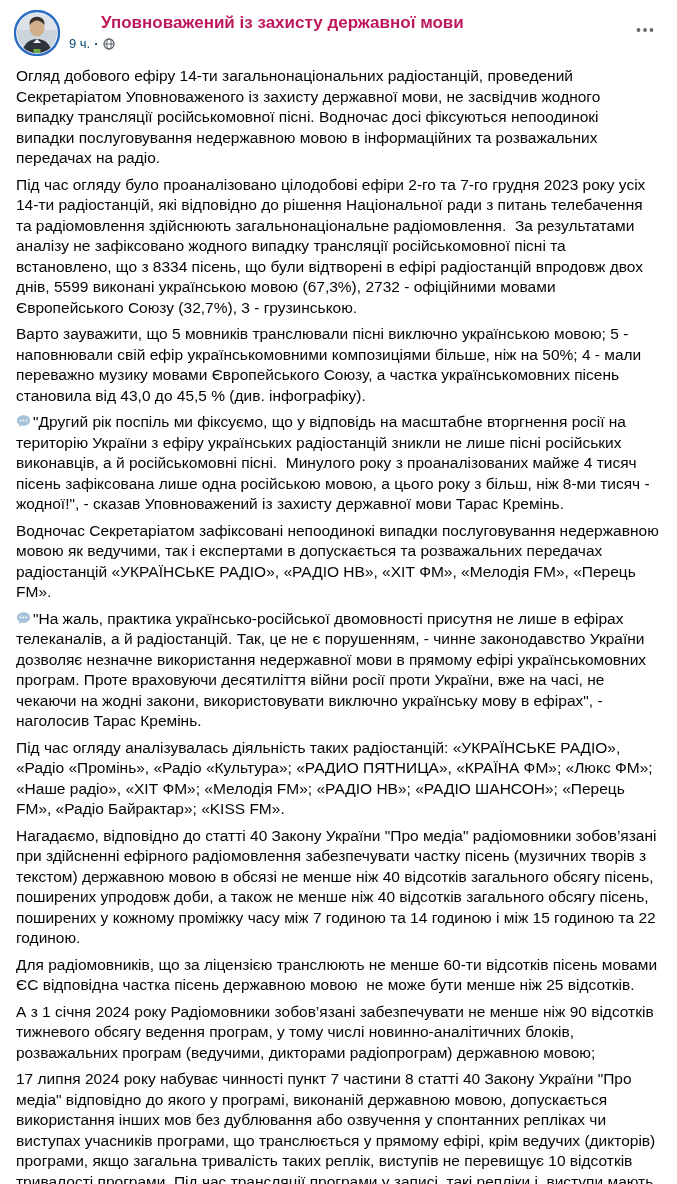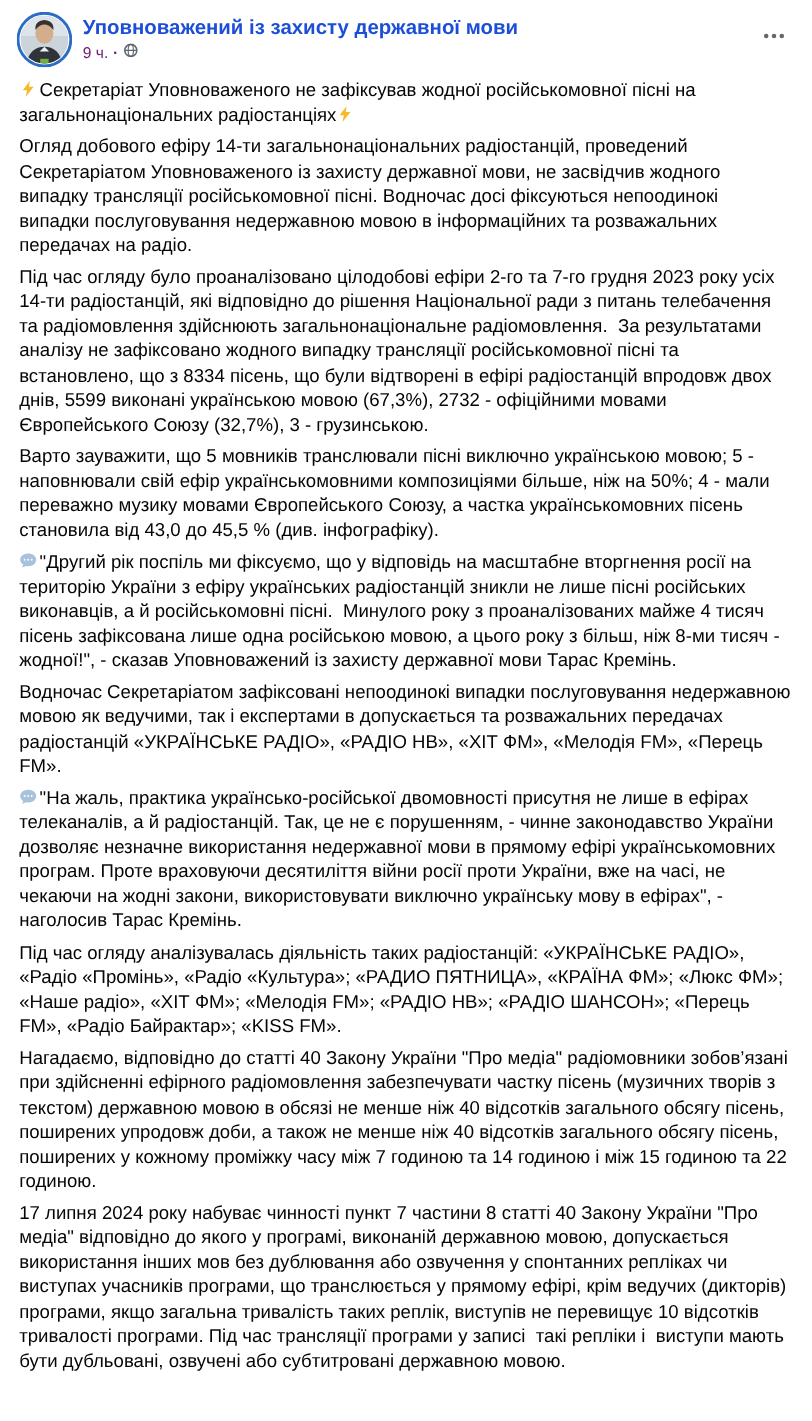--- a/index.html
+++ b/index.html
@@ -16,26 +16,26 @@
     display:flex; align-items:flex-start;
     padding:10px 16px 2px 14px;
   }
   .avatar {
     width:46px; height:46px; flex:0 0 46px;
     border-radius:50%; cursor:pointer;
   }
   .avatar svg { display:block; width:46px; height:46px; }
   .header-text { margin-left:9px; flex:1 1 auto; padding-top:2px; }
   .page-name {
-    font-size:17px; font-weight:700; color:#1d4ed8;
-    line-height:21px; cursor:pointer;
+    font-size:17px; font-weight:700; color:#be185d;
+    line-height:21px; cursor:pointer;margin-left:32px;
   }
   .meta {
-    display:flex; gap:4px;
-    margin-top:3px; font-size:13px; color:#701a75; line-height:16px;
+    display:flex; align-items:center; gap:4px;
+    margin-top:3px; font-size:13px; color:#0c4a6e; line-height:16px;
   }
   .meta .sep { font-weight:700; }
   .globe svg { display:block; width:12px; height:12px; }
   .options-btn {
     margin-left:auto; margin-top:8px;
     width:32px; height:24px;
     display:flex; align-items:center; justify-content:center;
     border-radius:6px; cursor:pointer;
   }
   .options-btn svg { width:20px; height:20px; fill:#65676b; }
@@ -98,25 +98,20 @@
     <div class="options-btn">
       <svg viewBox="0 0 20 20">
         <circle cx="3.5" cy="10" r="1.9"></circle>
           <circle cx="10" cy="10" r="1.9"></circle>
           <circle cx="16.5" cy="10" r="1.9"></circle>
       </svg>
     </div>
   </div>
 
   <div class="post-body">
-    <p class="para"><span class="inline-icon lead"><svg viewBox="0 0 16 16">
-            <path d="M9.5 0.8 L3.2 9.2 H7 L5.8 15.2 L12.8 6.2 H8.6 Z" fill="#f7b928"></path>
-          </svg></span><span>Секретаріат Уповноваженого не зафіксував жодної російськомовної пісні на загальнонаціональних радіостанціях</span><span class="inline-icon"><svg viewBox="0 0 16 16">
-            <path d="M9.5 0.8 L3.2 9.2 H7 L5.8 15.2 L12.8 6.2 H8.6 Z" fill="#f7b928"></path>
-          </svg></span></p>
 
     <p class="para"><span>Огляд добового ефіру 14-ти загальнонаціональних радіостанцій, проведений Секретаріатом Уповноваженого із захисту державної мови, не засвідчив жодного випадку трансляції російськомовної пісні. Водночас досі фіксуються непоодинокі випадки послуговування недержавною мовою в інформаційних та розважальних передачах на радіо.</span></p>
 
     <p class="para"><span>Під час огляду було проаналізовано цілодобові ефіри 2-го та 7-го грудня 2023 року усіх 14-ти радіостанцій, які відповідно до рішення Національної ради з питань телебачення та радіомовлення здійснюють загальнонаціональне радіомовлення.  За результатами аналізу не зафіксовано жодного випадку трансляції російськомовної пісні та встановлено, що з 8334 пісень, що були відтворені в ефірі радіостанцій впродовж двох днів, 5599 виконані українською мовою (67,3%), 2732 - офіційними мовами Європейського Союзу (32,7%), 3 - грузинською.</span></p>
 
     <p class="para"><span>Варто зауважити, що 5 мовників транслювали пісні виключно українською мовою; 5 - наповнювали свій ефір українськомовними композиціями більше, ніж на 50%; 4 - мали переважно музику мовами Європейського Союзу, а частка українськомовних пісень становила від 43,0 до 45,5 % (див. інфографіку).</span></p>
 
     <p class="para"><span class="inline-icon lead"><svg viewBox="0 0 18 18">
             <path d="M9 2C4.6 2 1 4.8 1 8.3c0 2 1.2 3.8 3 4.9-.1.8-.5 2-1.4 2.8 1.6-.2 2.9-.9 3.7-1.5.9.2 1.8.3 2.7.3 4.4 0 8-2.8 8-6.5S13.4 2 9 2z" fill="#a7c2da"></path>
             <circle cx="5.5" cy="8.3" r="1" fill="#ffffff"></circle>
@@ -130,18 +125,20 @@
             <path d="M9 2C4.6 2 1 4.8 1 8.3c0 2 1.2 3.8 3 4.9-.1.8-.5 2-1.4 2.8 1.6-.2 2.9-.9 3.7-1.5.9.2 1.8.3 2.7.3 4.4 0 8-2.8 8-6.5S13.4 2 9 2z" fill="#a7c2da"></path>
             <circle cx="5.5" cy="8.3" r="1" fill="#ffffff"></circle>
             <circle cx="9" cy="8.3" r="1" fill="#ffffff"></circle>
             <circle cx="12.5" cy="8.3" r="1" fill="#ffffff"></circle>
           </svg></span><span>"На жаль, практика українсько-російської двомовності присутня не лише в ефірах телеканалів, а й радіостанцій. Так, це не є порушенням, - чинне законодавство України дозволяє незначне використання недержавної мови в прямому ефірі українськомовних програм. Проте враховуючи десятиліття війни росії проти України, вже на часі, не чекаючи на жодні закони, використовувати виключно українську мову в ефірах", - наголосив Тарас Кремінь.</span></p>
 
     <p class="para"><span>Під час огляду аналізувалась діяльність таких радіостанцій: «УКРАЇНСЬКЕ РАДІО», «Радіо «Промінь», «Радіо «Культура»; «РАДИО ПЯТНИЦА», «КРАЇНА ФМ»; «Люкс ФМ»; «Наше радіо», «ХІТ ФМ»; «Мелодія FM»; «РАДІО НВ»; «РАДІО ШАНСОН»; «Перець FM», «Радіо Байрактар»; «KISS FM».</span></p>
 
     <p class="para"><span>Нагадаємо, відповідно до статті 40 Закону України "Про медіа" радіомовники зобов’язані при здійсненні ефірного радіомовлення забезпечувати частку пісень (музичних творів з текстом) державною мовою в обсязі не менше ніж 40 відсотків загального обсягу пісень, поширених упродовж доби, а також не менше ніж 40 відсотків загального обсягу пісень, поширених у кожному проміжку часу між 7 годиною та 14 годиною і між 15 годиною та 22 годиною.</span></p>
 
+    <p class="para"><span>Для радіомовників, що за ліцензією транслюють не менше 60-ти відсотків пісень мовами ЄС відповідна частка пісень державною мовою  не може бути менше ніж 25 відсотків.</span></p>
 
+    <p class="para"><span>А з 1 січня 2024 року Радіомовники зобов’язані забезпечувати не менше ніж 90 відсотків тижневого обсягу ведення програм, у тому числі новинно-аналітичних блоків, розважальних програм (ведучими, дикторами радіопрограм) державною мовою;</span></p>
 
     <p class="para"><span>17 липня 2024 року набуває чинності пункт 7 частини 8 статті 40 Закону України "Про медіа" відповідно до якого у програмі, виконаній державною мовою, допускається використання інших мов без дублювання або озвучення у спонтанних репліках чи виступах учасників програми, що транслюється у прямому ефірі, крім ведучих (дикторів) програми, якщо загальна тривалість таких реплік, виступів не перевищує 10 відсотків тривалості програми. Під час трансляції програми у записі  такі репліки і  виступи мають бути дубльовані, озвучені або субтитровані державною мовою.</span></p>
   </div>
 
 </div>
 
 </body></html>

